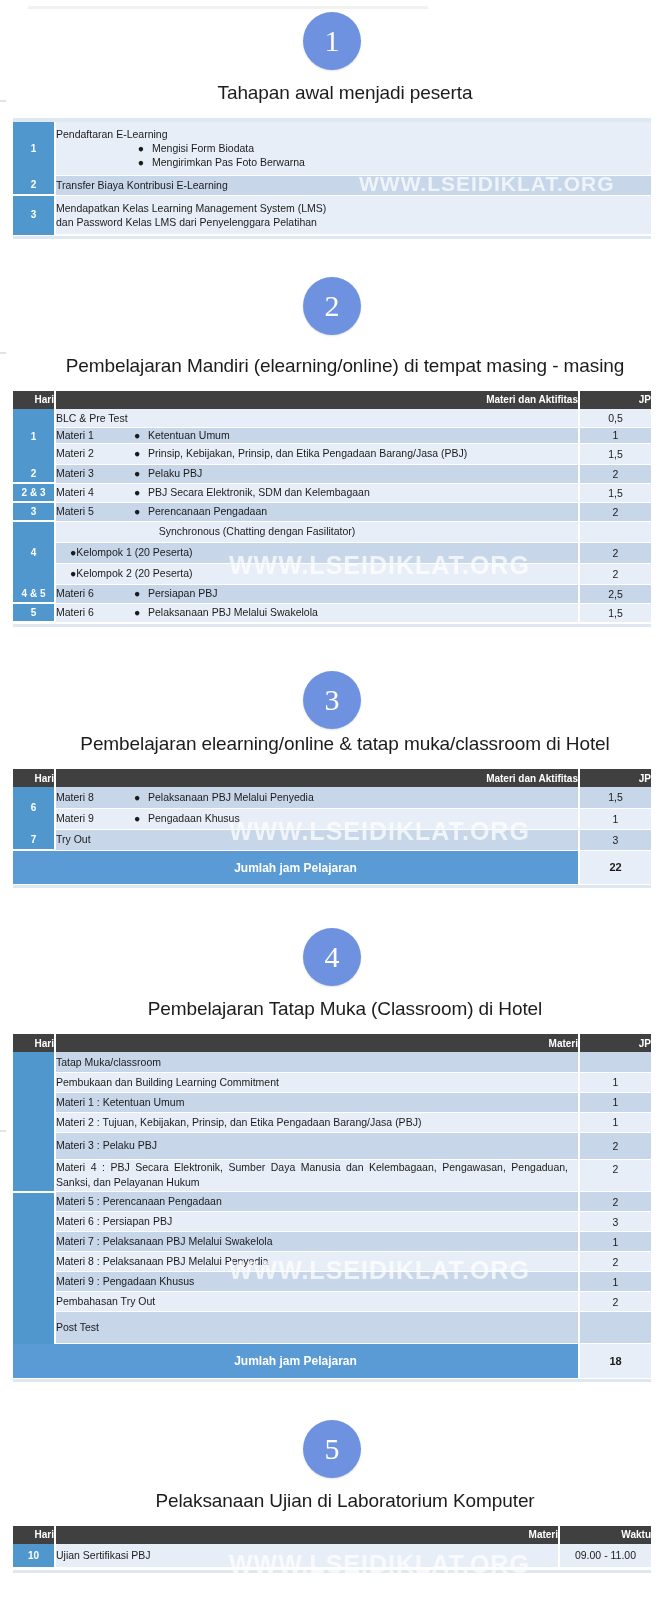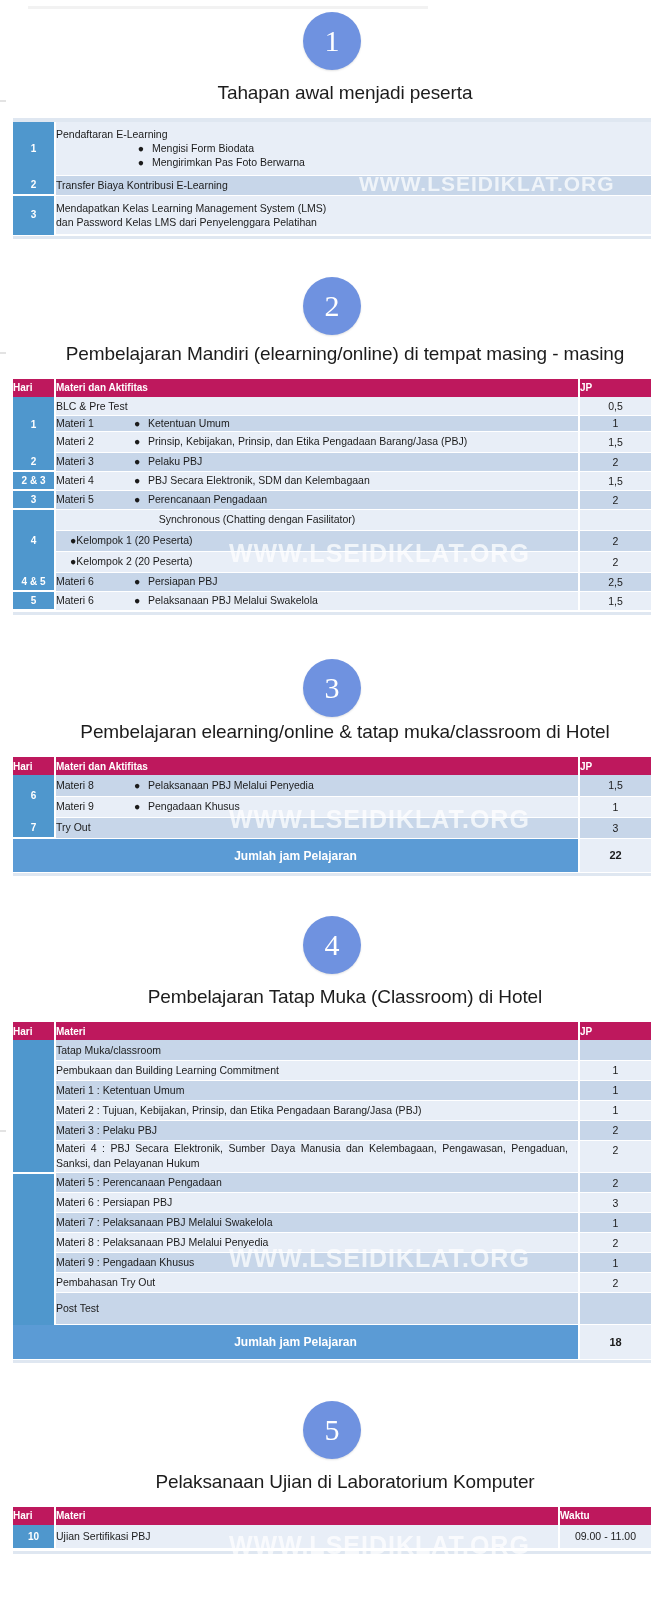--- a/index.html
+++ b/index.html
@@ -44,26 +44,26 @@
     table-layout: fixed;
     font-size: 10.5px;
     color: #1b1b1b;
     position: relative;
     z-index: 2;
     font-family: "Liberation Sans", sans-serif;
   }
   table.t td, table.t th { padding: 0; vertical-align: middle; }
 
   thead th {
-    background: #be185d;
+    background: #404040;
     color: #ffffff;
     font-size: 10px;
     font-weight: bold;
     height: 18px;
-    text-align: left;
+    text-align: right;
     border-right: 2px solid #ffffff;
   }
   thead th:last-child { border-right: none; }
 
   td.hari {
     background: #4f97cd;
     color: #ffffff;
     font-weight: bold;
     font-size: 10px;
     text-align: center;
@@ -192,21 +192,21 @@
           </tr>
         </tbody>
       </table>
     </div>
   </div>
 
   <div class="section">
     <div class="badge-wrap" style="margin-top:42px">
       <div class="badge">2</div>
     </div>
-    <div class="sec-title" style="margin-top:8px">Pembelajaran Mandiri (elearning/online) di tempat masing - masing</div>
+    <div class="sec-title" style="margin-top:20px">Pembelajaran Mandiri (elearning/online) di tempat masing - masing</div>
 
     <div class="tbl-wrap" style="margin-top:14px">
       <div class="wm" style="left:216px; top:160px; font-size:25px;">WWW.LSEIDIKLAT.ORG</div>
       <table class="t">
         <thead>
           <tr>
             <th style="width:42px">Hari</th>
             <th>Materi dan Aktifitas</th>
             <th style="width:72px">JP</th>
           </tr>
@@ -419,21 +419,21 @@
           </tr>
           <tr class="r-a">
             <td class="mat" style="height:20px">Materi 1 : Ketentuan Umum</td>
             <td class="jp">1</td>
           </tr>
           <tr class="r-b">
             <td class="mat" style="height:20px">Materi 2 : Tujuan, Kebijakan, Prinsip, dan Etika Pengadaan Barang/Jasa (PBJ)</td>
             <td class="jp">1</td>
           </tr>
           <tr class="r-a">
-            <td class="mat" style="height:20px">Materi 3 : Pelaku PBJ</td>
+            <td class="mat" style="height:27px">Materi 3 : Pelaku PBJ</td>
             <td class="jp">2</td>
           </tr>
           <tr class="r-b">
             <td class="hari blank sep"></td>
             <td class="mat just" style="height:32px;line-height:1.5">Materi 4 : PBJ Secara Elektronik, Sumber Daya Manusia dan Kelembagaan, Pengawasan, Pengaduan, Sanksi, dan Pelayanan Hukum</td>
             <td class="jp" style="vertical-align:top;padding-top:3px">2</td>
           </tr>
 
           <tr class="r-a">
             <td class="hari blank" rowspan="7">9</td>

